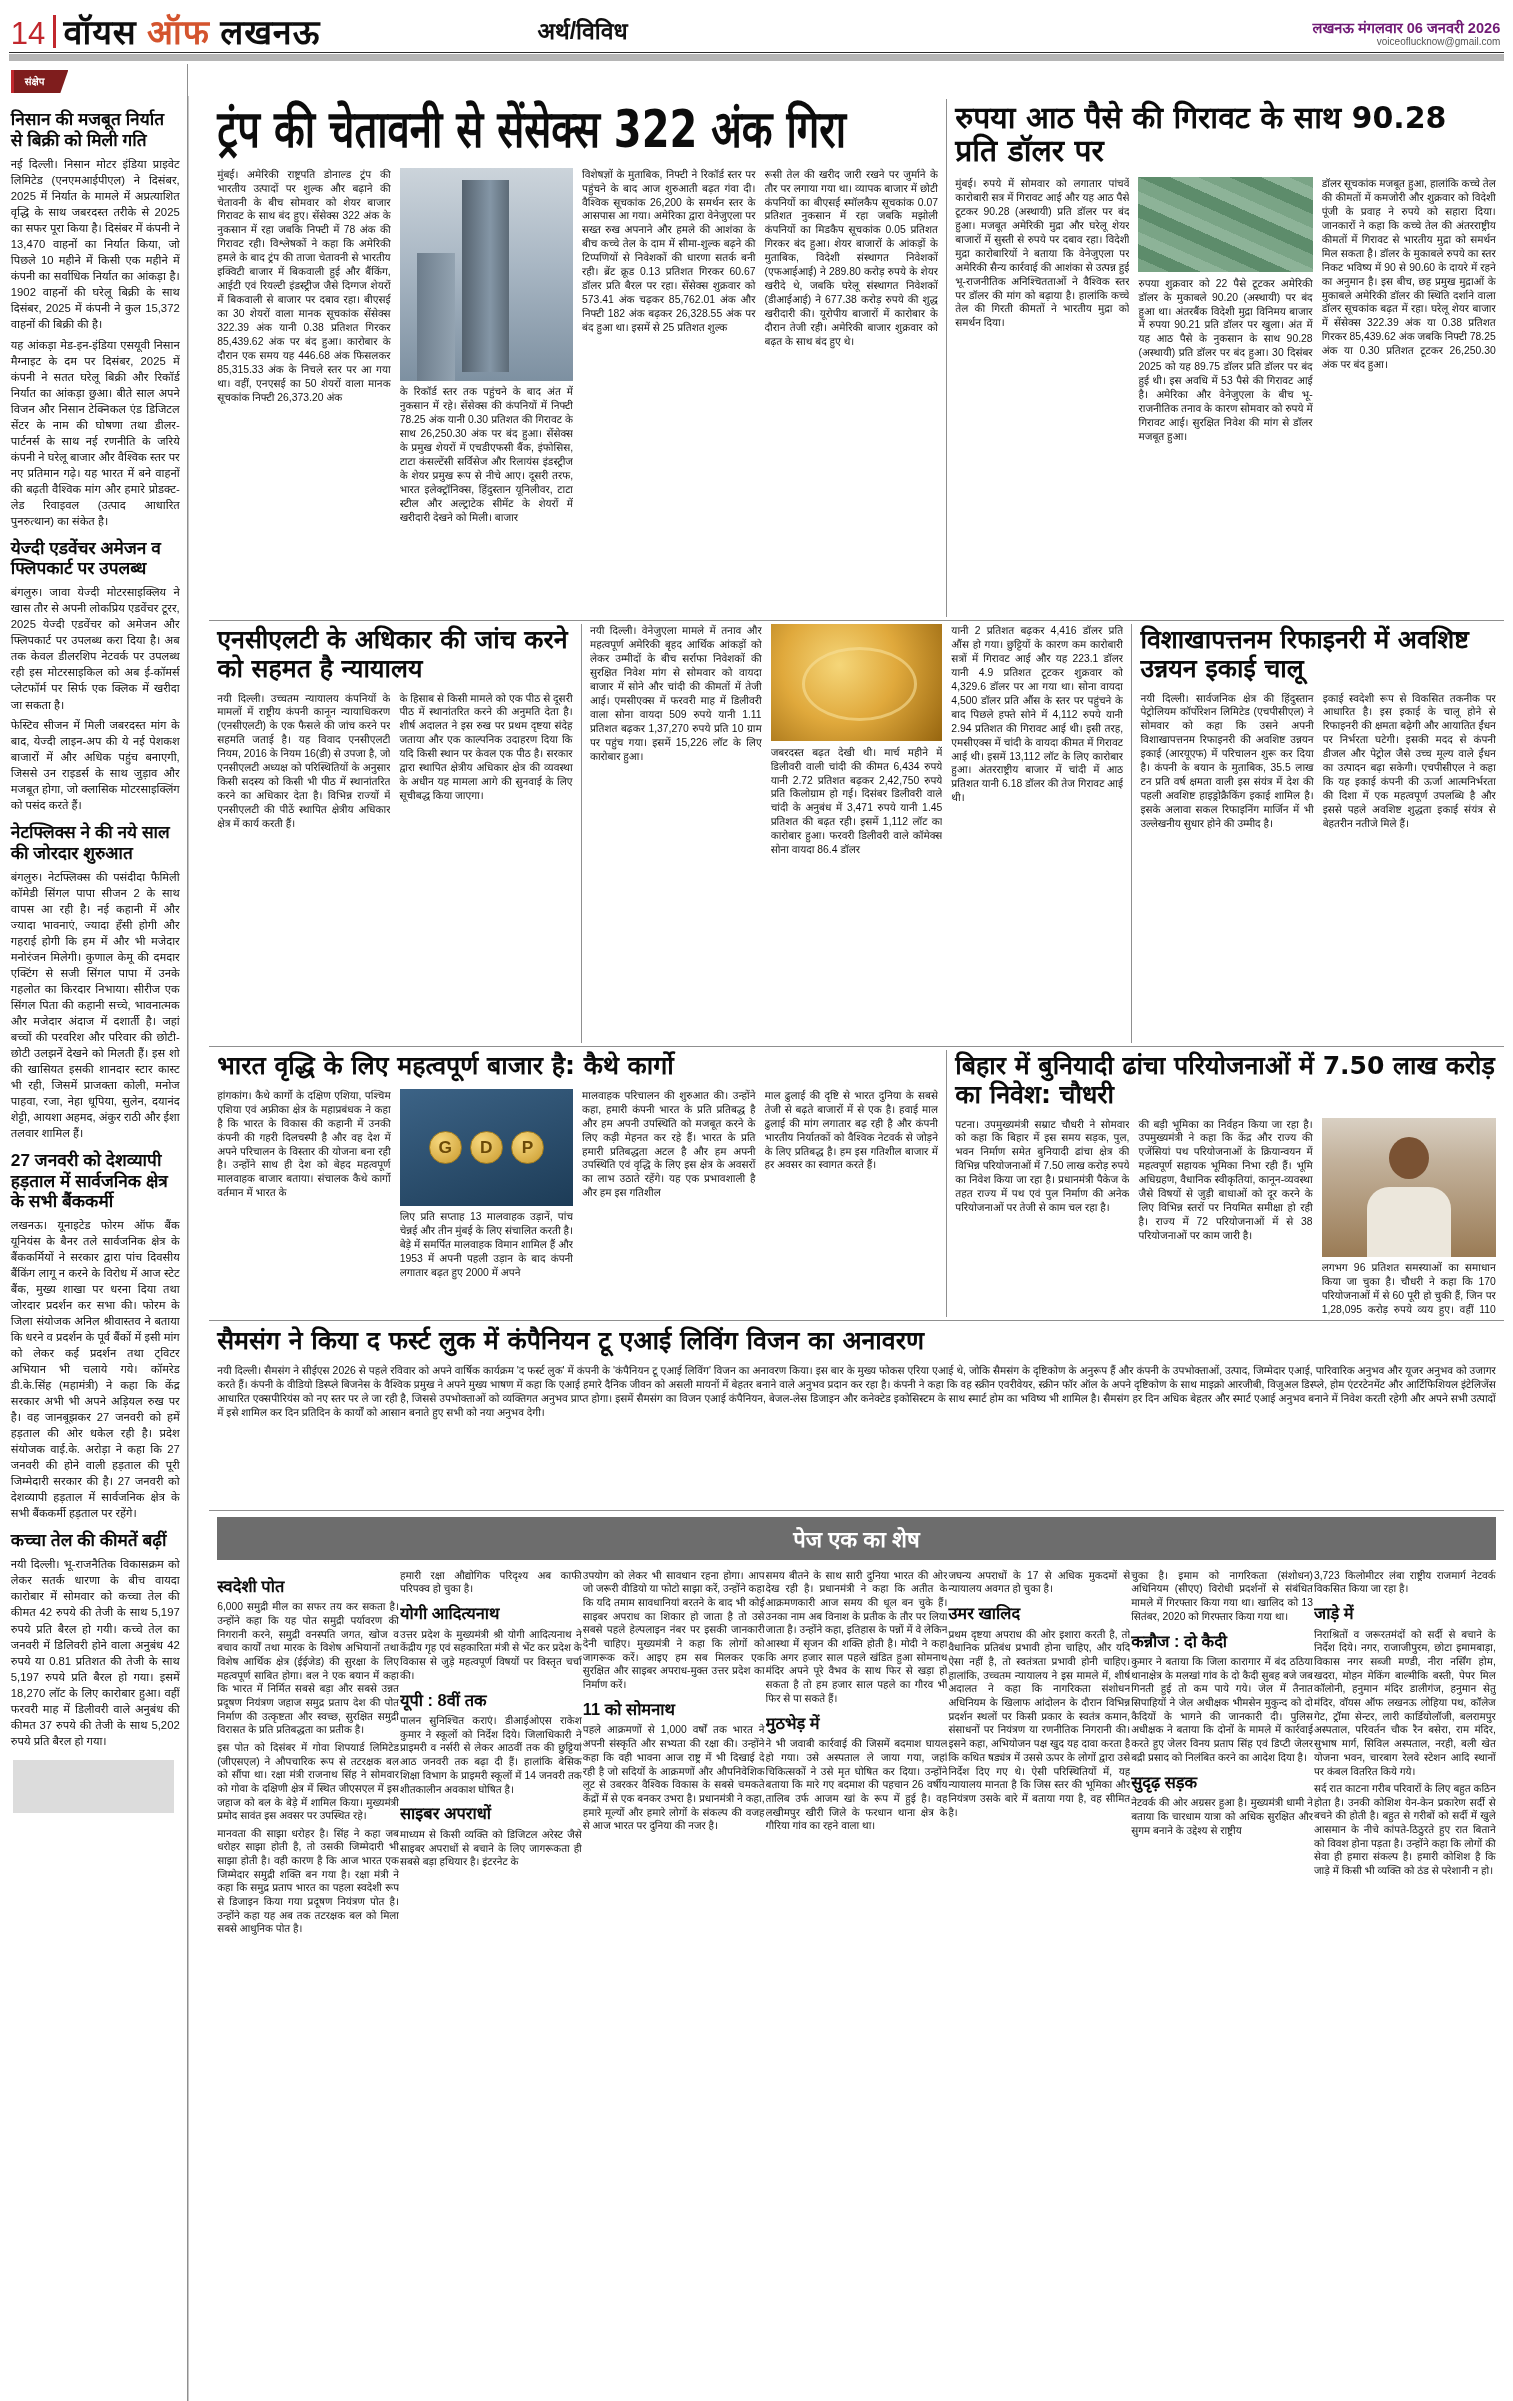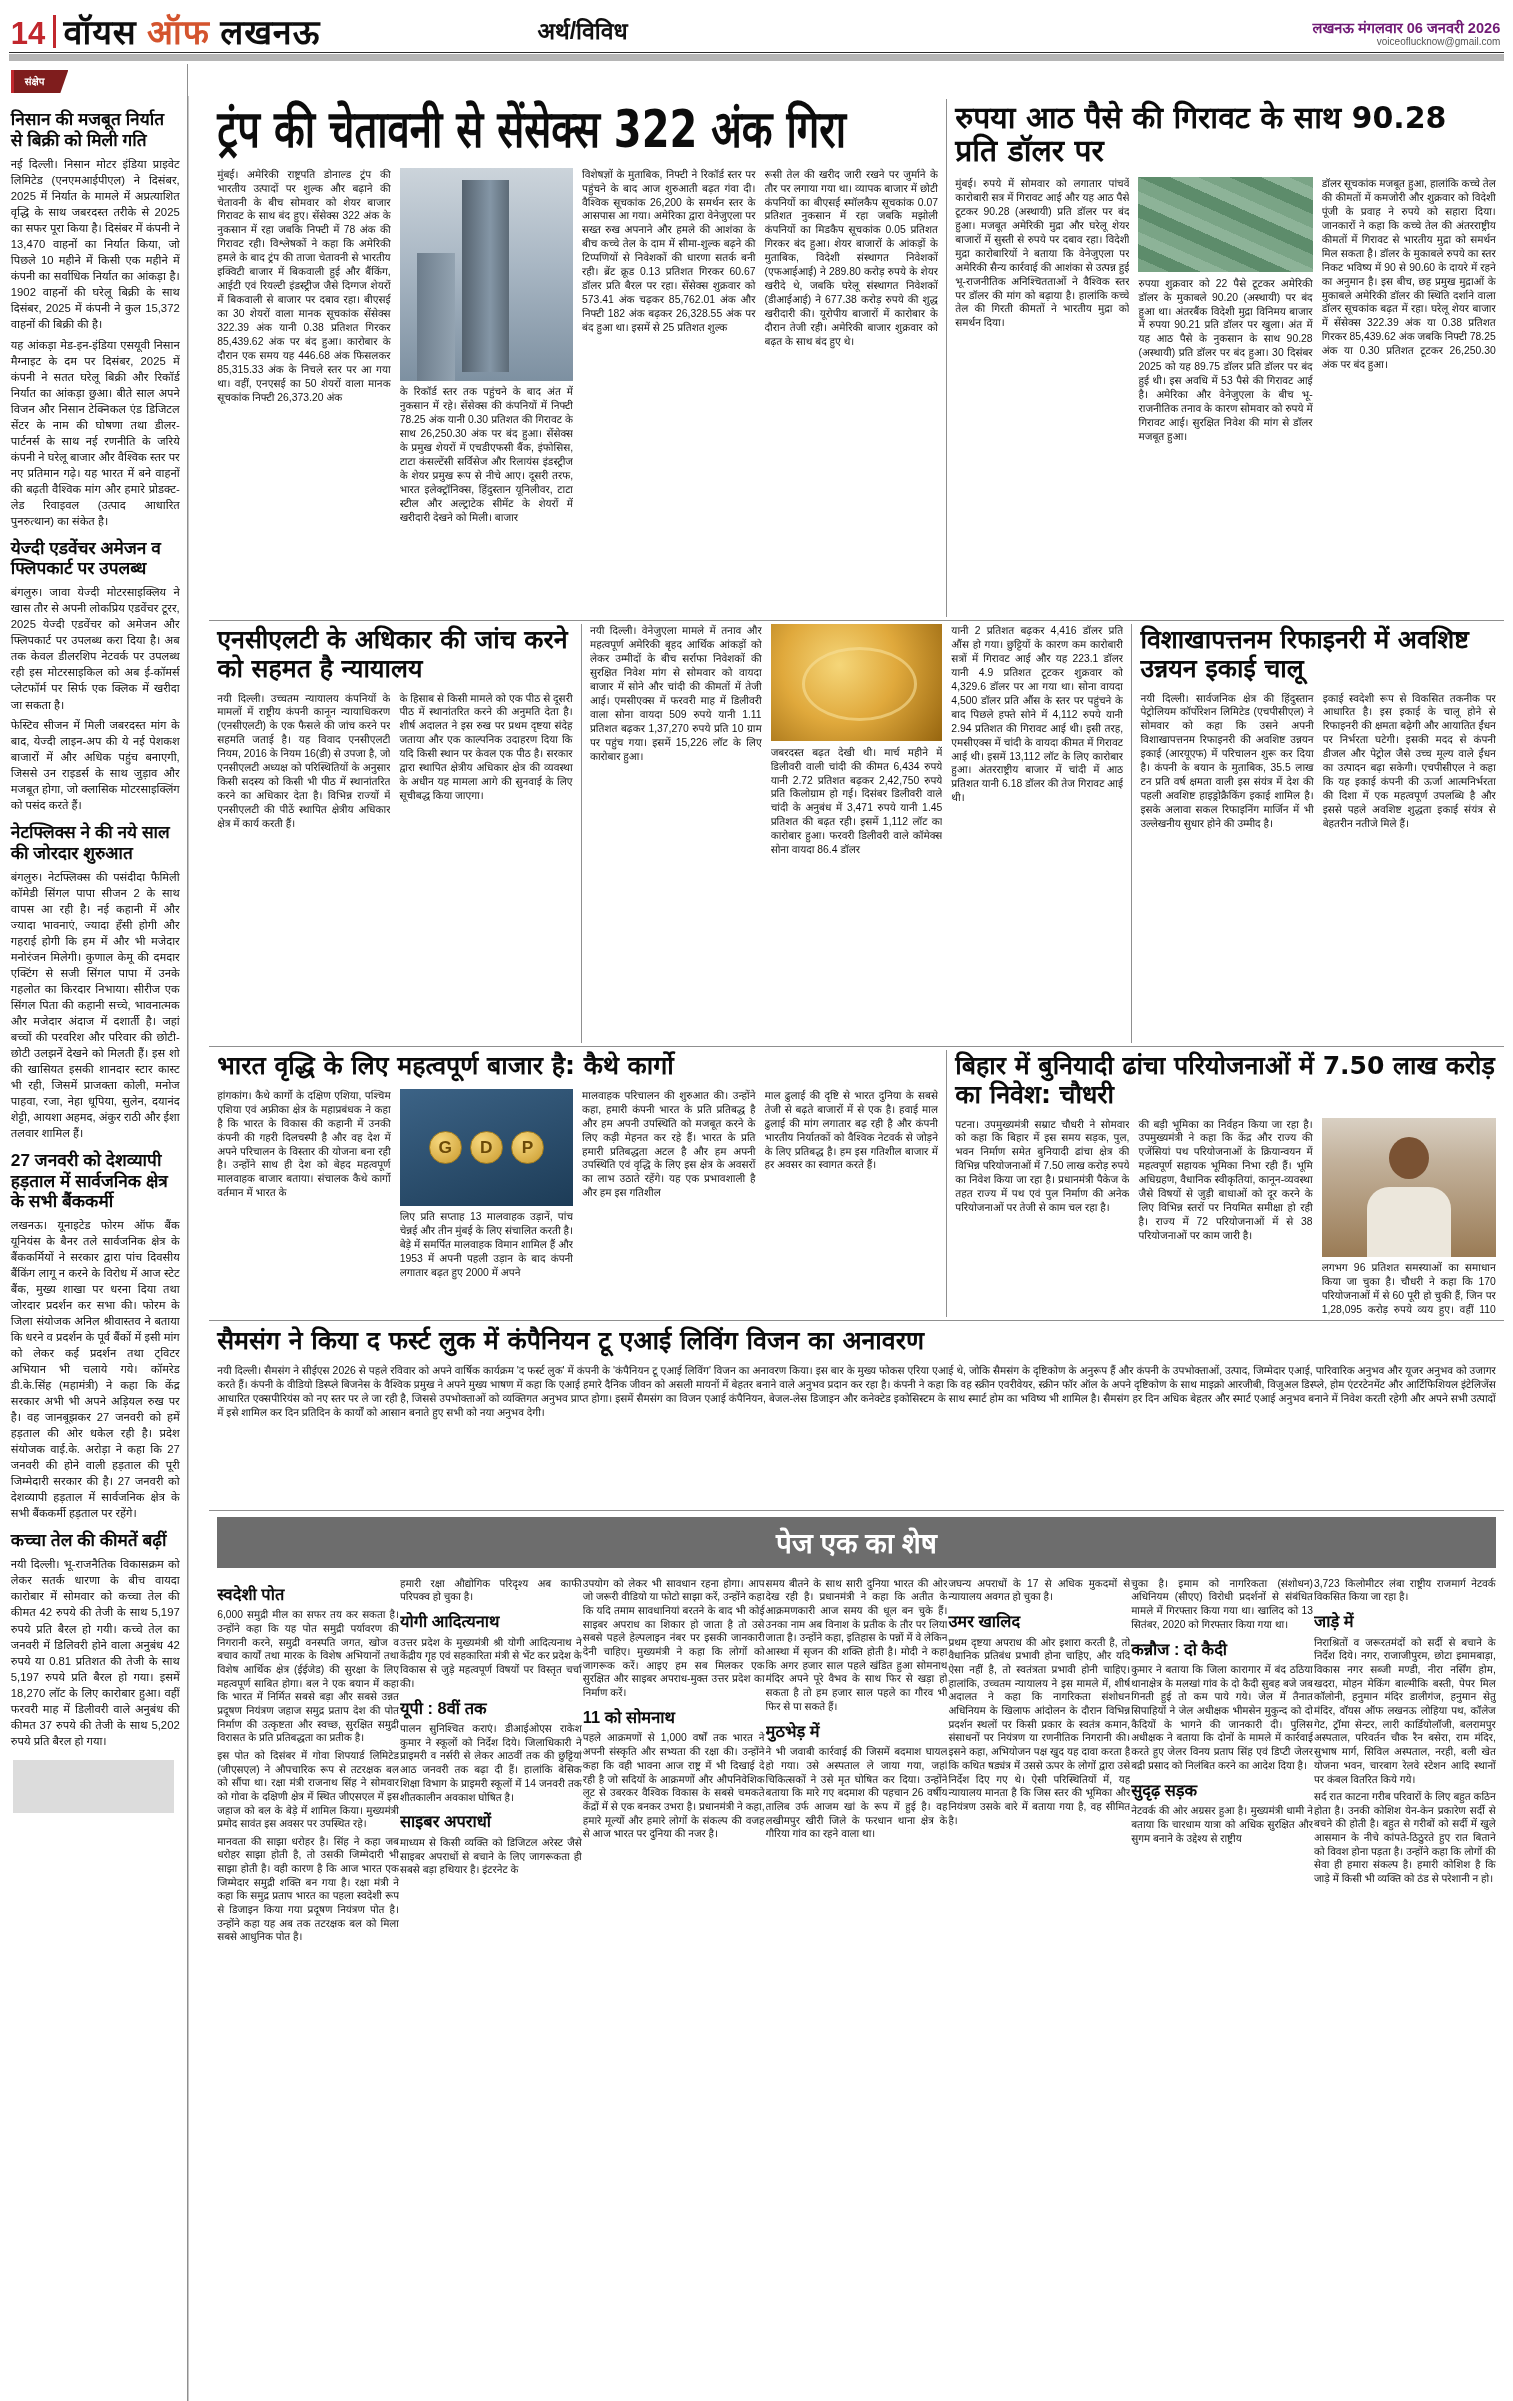--- a/index.html
+++ b/index.html
@@ -4,21 +4,21 @@
 <title>वॉयस ऑफ लखनऊ - अर्थ/विविध</title>
 <style>
   *{box-sizing:border-box;margin:0;padding:0;}
   html,body{background:#fff;}
   body{font-family:"Liberation Sans",sans-serif;color:#141414;}
   .page{width:1513px;height:2401px;background:#fff;overflow:hidden;position:relative;padding:5.5px 9px 0 9px;}
 
   
   .masthead{display:flex;align-items:flex-end;height:47px;padding:0 3.7px 3.7px 1.8px;border-bottom:0.9px solid #2a2a2a;}
   .mast-left{display:flex;align-items:flex-end;gap:7.3px;flex:1;}
-  .pageno{font-size:31px;font-weight:700;color:#c1272d;line-height:.9;}
+  .pageno{font-size:31px;font-weight:400;color:#c1272d;line-height:.9;}
   .mast-bar{width:3.7px;height:33px;background:#c1272d;display:inline-block;}
   .mast-title{font-size:34px;font-weight:900;letter-spacing:0.9px;color:#0e0e0e;line-height:.95;white-space:nowrap;}
   .mast-title .orange{color:#d4542e;}
   .mast-center{flex:0 0 auto;font-size:23px;font-weight:bold;color:#111;padding:0 18px 1.8px 0;transform:translateX(-164px);}
   .mast-right{flex:1;text-align:right;line-height:1.15;}
   .dateline{font-size:14.6px;font-weight:bold;color:#701a75;}
   .email{font-size:10px;color:#555;}
   .thick-rule{height:6.4px;background:#b5b5b5;margin:1.8px 0 3.7px 0;}
 
   
@@ -71,21 +71,21 @@
   .photo.portrait::after{content:"";position:absolute;left:50%;top:50%;transform:translateX(-50%);
         width:84px;height:50%;border-radius:22px 22px 0 0;background:#ece7dc;}
 
   
   .samsung-sec{height:190px;border-bottom:0.9px solid #8f8f8f;padding:3.7px 8.2px 5.5px 8.2px;overflow:hidden;}
   .samsung-sec .hl-md{width:58%;}
   .wide-body{font-size:10.4px;line-height:1.36;text-align:justify;}
 
   
   .rest-sec{padding:5.5px 8.2px 0 8.2px;height:884px;overflow:hidden;}
-  .banner{background:#6d6d6d;color:#fff;text-align:center;font-weight:bold;font-size:28px;padding:6.4px 0;margin-bottom:9px;}
+  .banner{background:#6d6d6d;color:#fff;text-align:center;font-weight:bold;font-size:22px;padding:6.4px 0;margin-bottom:9px;}
   .rest-cols{display:flex;gap:1px;height:820px;overflow:hidden;}
   .rcol{flex:1;overflow:hidden;}
   .rcol h4{font-size:16.4px;font-weight:bold;line-height:1.15;margin:8.2px 0 4.6px 0;color:#0d0d0d;}
   .rcol p{font-size:10.3px;line-height:1.33;text-align:justify;margin-bottom:3.7px;}
 </style>
 </head>
 <body>
 
 <div class="page">
 

